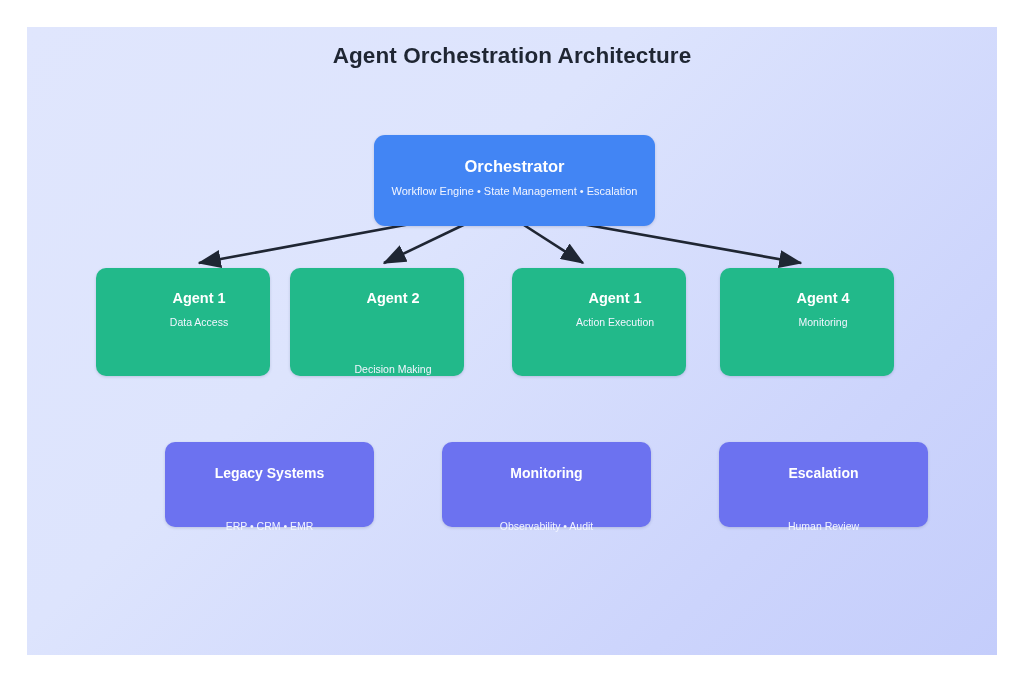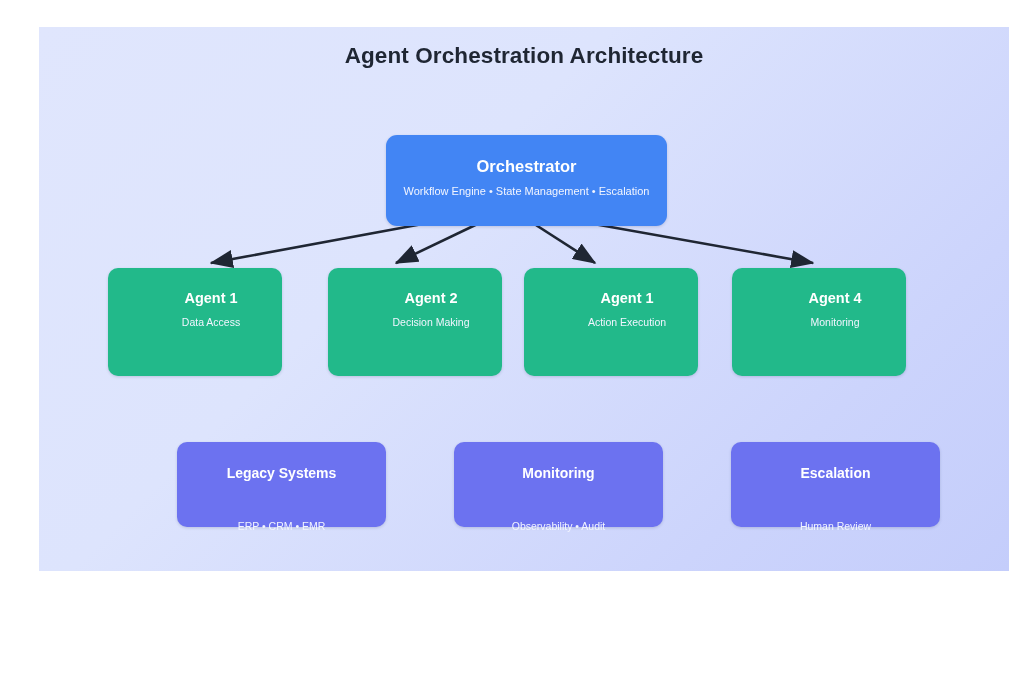--- a/index.html
+++ b/index.html
@@ -21,24 +21,23 @@
     height: 678px;
     background: #ffffff;
   }
 
   
   #canvas {
     position: absolute;
     left: 27px;
     top: 27px;
     width: 970px;
-    height: 544px;
+    height: 628px;
     background: linear-gradient(135deg, #e0e6fd 0%, #dde4fd 38%, #ccd4fc 78%, #c4cdfb 100%);
     overflow: hidden;
-    margin-left: 12px;
   }
 
   
   #title {
     position: absolute;
     left: 0;
     top: 16px;
     width: 970px;
     text-align: center;
     font-size: 22.5px;
@@ -96,21 +95,21 @@
     background: #22b98a;
     top: 241px;
     width: 174px;
     height: 108px;
     padding-top: 22px;
     padding-left: 32px;
   }
   .node.agent .node-title { font-size: 14.5px; }
   .node.agent .node-sub   { font-size: 10.5px; margin-top: 9px; }
   .node.agent.a1 { left: 69px; }
-  .node.agent.a2 { left: 289px; }
+  .node.agent.a2 { left: 263px; justify-content: space-between; }
   .node.agent.a3 { left: 485px; }
   .node.agent.a4 { left: 693px; }
 
   
   .node.support {
     background: #6c72f0;
     top: 415px;
     height: 85px;
     padding-top: 23px;
     gap: 30px;

